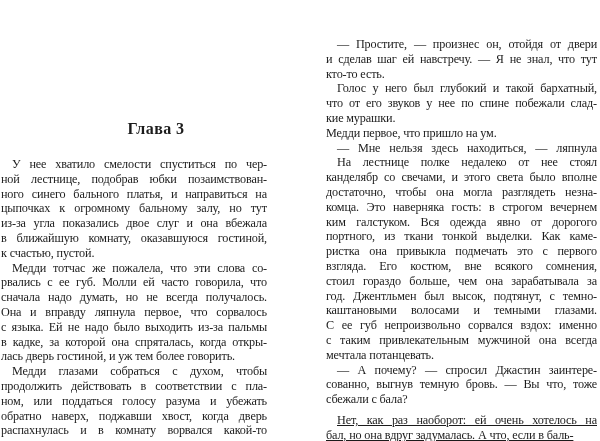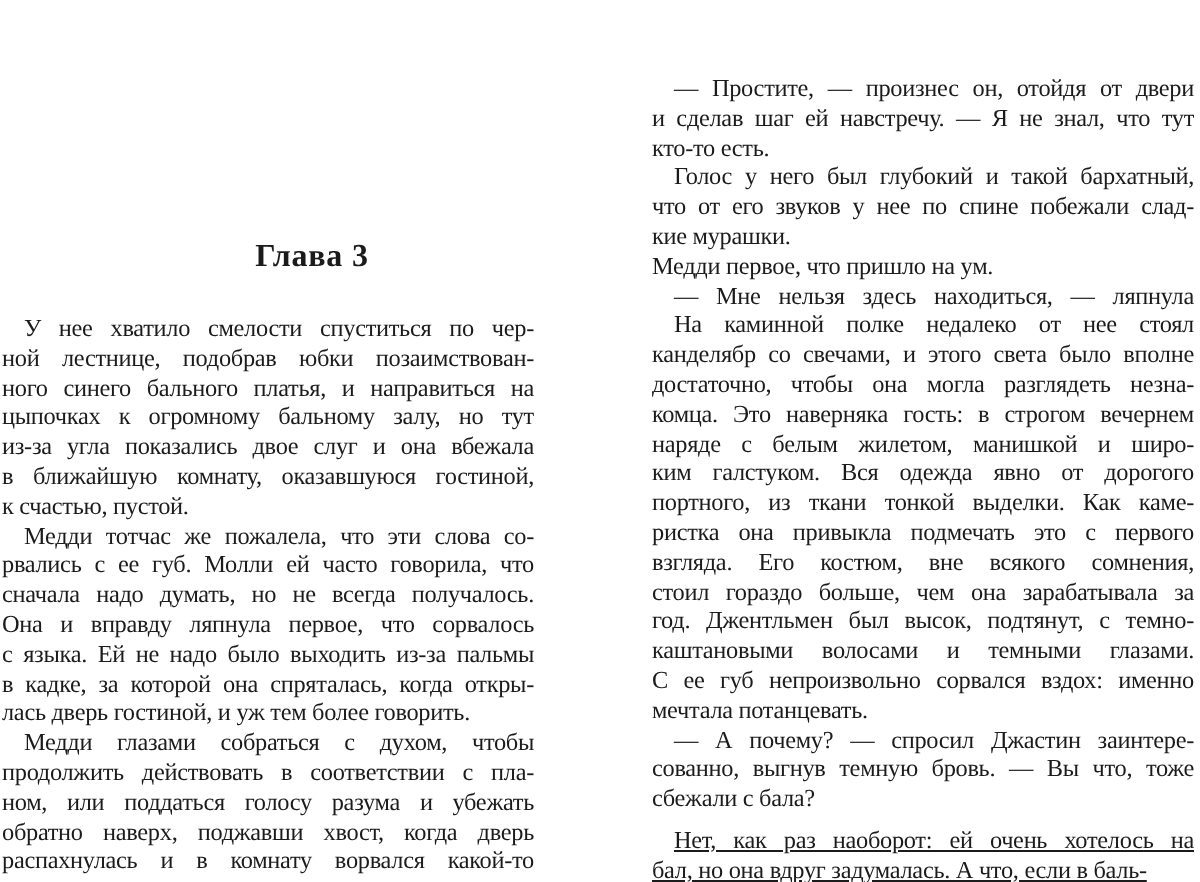--- a/index.html
+++ b/index.html
@@ -101,33 +101,33 @@
         <div class="para">
           <div class="line first">Голос у него был глубокий и такой бархатный,</div>
           <div class="line">что от его звуков у нее по спине побежали слад-</div>
           <div class="line last">кие мурашки.</div>
         </div>
         <div class="para">
           <div class="line last">Медди первое, что пришло на ум.</div>
           <div class="line first">— Мне нельзя здесь находиться, — ляпнула</div>
         </div>
         <div class="para">
-          <div class="line first">На каминной полке недалеко от нее стоял</div>
+          <div class="line first">На лестнице полке недалеко от нее стоял</div>
           <div class="line">канделябр со свечами, и этого света было вполне</div>
           <div class="line">достаточно, чтобы она могла разглядеть незна-</div>
           <div class="line">комца. Это наверняка гость: в строгом вечернем</div>
-          <div class="line">наряде с белым жилетом, манишкой и широ-</div>
           <div class="line">ким галстуком. Вся одежда явно от дорогого</div>
           <div class="line">портного, из ткани тонкой выделки. Как каме-</div>
           <div class="line">ристка она привыкла подмечать это с первого</div>
           <div class="line">взгляда. Его костюм, вне всякого сомнения,</div>
           <div class="line">стоил гораздо больше, чем она зарабатывала за</div>
           <div class="line">год. Джентльмен был высок, подтянут, с темно-</div>
           <div class="line">каштановыми волосами и темными глазами.</div>
           <div class="line">С ее губ непроизвольно сорвался вздох: именно</div>
+          <div class="line">с таким привлекательным мужчиной она всегда</div>
           <div class="line last">мечтала потанцевать.</div>
         </div>
         <div class="para">
           <div class="line first">— А почему? — спросил Джастин заинтере-</div>
           <div class="line">сованно, выгнув темную бровь. — Вы что, тоже</div>
           <div class="line last">сбежали с бала?</div>
         </div>
         <div class="para gap-before">
           <div class="line first">Нет, как раз наоборот: ей очень хотелось на</div>
           <div class="line last">бал, но она вдруг задумалась. А что, если в баль-</div>

